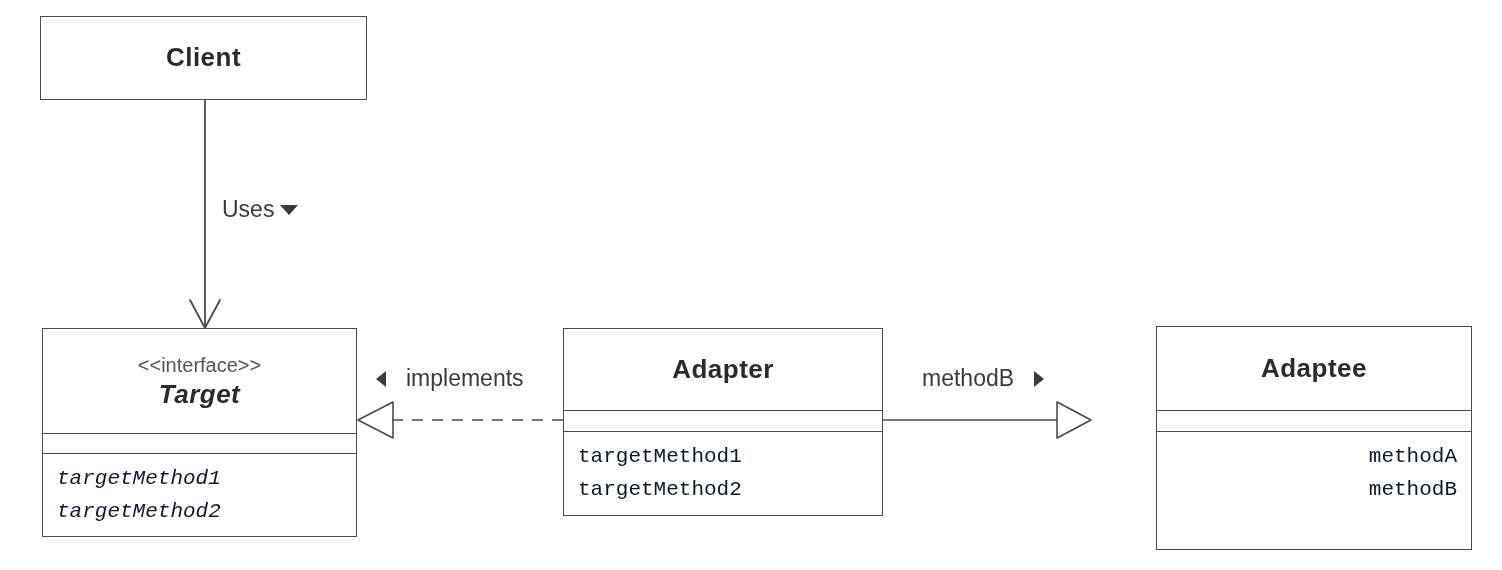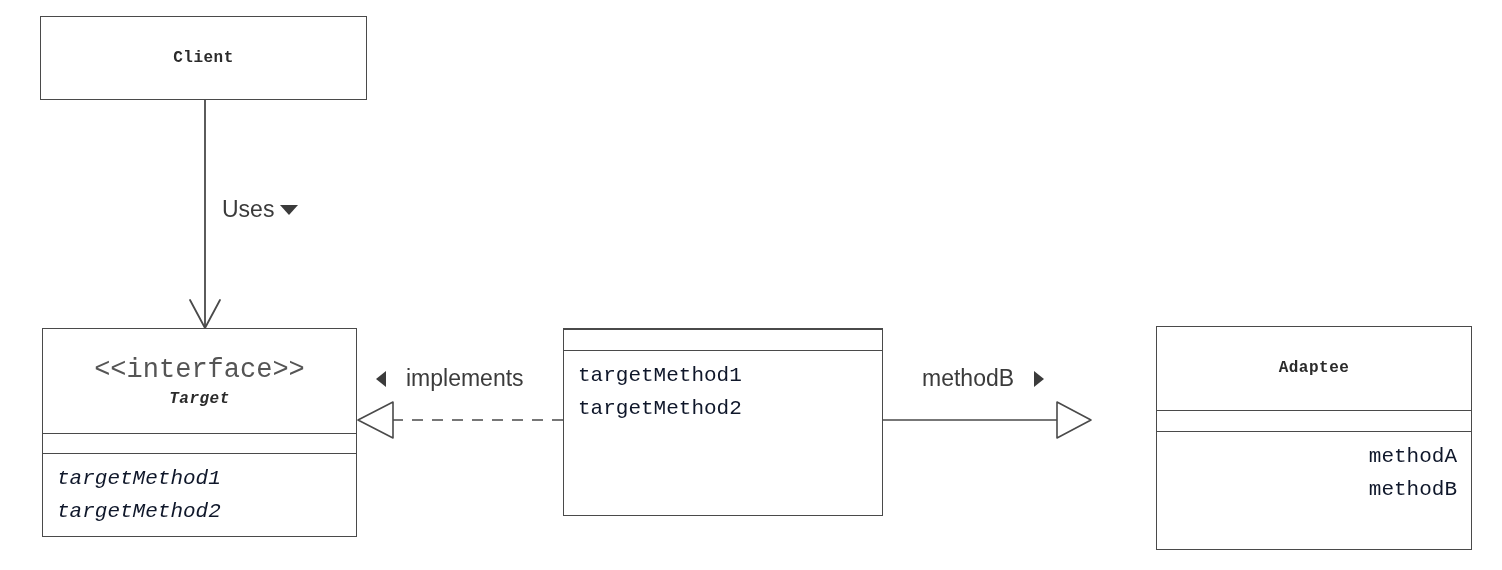--- a/index.html
+++ b/index.html
@@ -54,34 +54,34 @@
     
   }
   .comp-methods {
     padding: 9px 14px 6px 14px;
     display: flex;
     flex-direction: column;
     justify-content: flex-start;
   }
 
   .class-name {
-    font-family: Liberation Mono, monospace;
+    font-family: Liberation Sans, sans-serif;
     font-weight: bold;
-    font-size: 16px;
+    font-size: 26px;
     color: #2b2b2b;
     letter-spacing: 0.5px;
     line-height: 1.15;
   }
   .class-name.abstract {
     font-style: italic;
   }
   .stereotype {
-    font-family: Liberation Mono, monospace;
+    font-family: Liberation Sans, sans-serif;
     font-weight: normal;
-    font-size: 27px;
+    font-size: 20px;
     color: #555555;
     line-height: 1.25;
     margin-bottom: 2px;
   }
   .member {
     font-family: "Liberation Mono", "DejaVu Sans Mono", monospace;
     font-size: 21px;
     color: #0f172a;
     line-height: 1.55;
     white-space: nowrap;
@@ -156,20 +156,23 @@
       <div class="class-name abstract">Target</div>
     </div>
     <div class="compartment comp-empty divider-top" style="height:20px;"></div>
     <div class="compartment comp-methods divider-top" style="flex:1 1 auto;">
       <div class="member italic">targetMethod1</div>
       <div class="member italic">targetMethod2</div>
     </div>
   </div>
 
   <div class="uml-class" style="left:563px; top:328px; width:320px; height:188px;">
+    <div class="compartment comp-header" style="height:81px;">
+      <div class="class-name">Adapter</div>
+    </div>
     <div class="compartment comp-empty divider-top" style="height:21px;"></div>
     <div class="compartment comp-methods divider-top" style="flex:1 1 auto;">
       <div class="member">targetMethod1</div>
       <div class="member">targetMethod2</div>
     </div>
   </div>
 
   <div class="uml-class" style="left:1156px; top:326px; width:316px; height:224px;">
     <div class="compartment comp-header" style="height:83px;">
       <div class="class-name">Adaptee</div>

